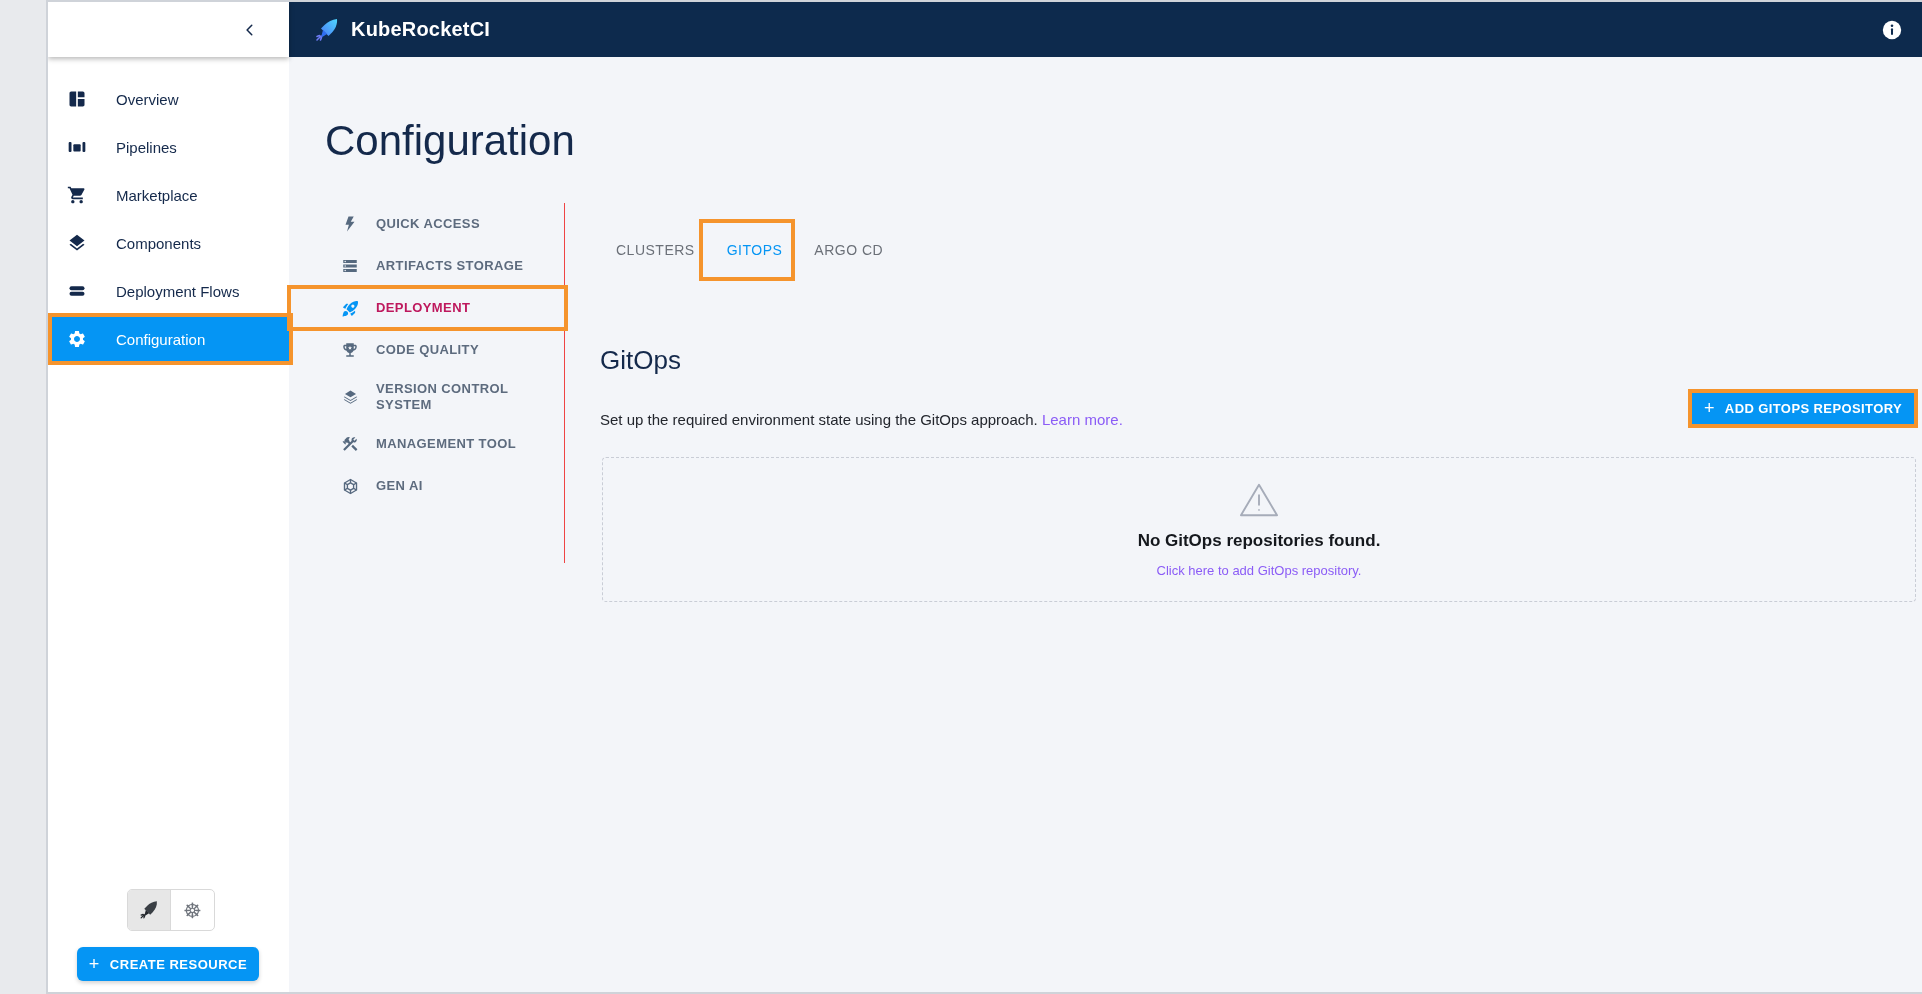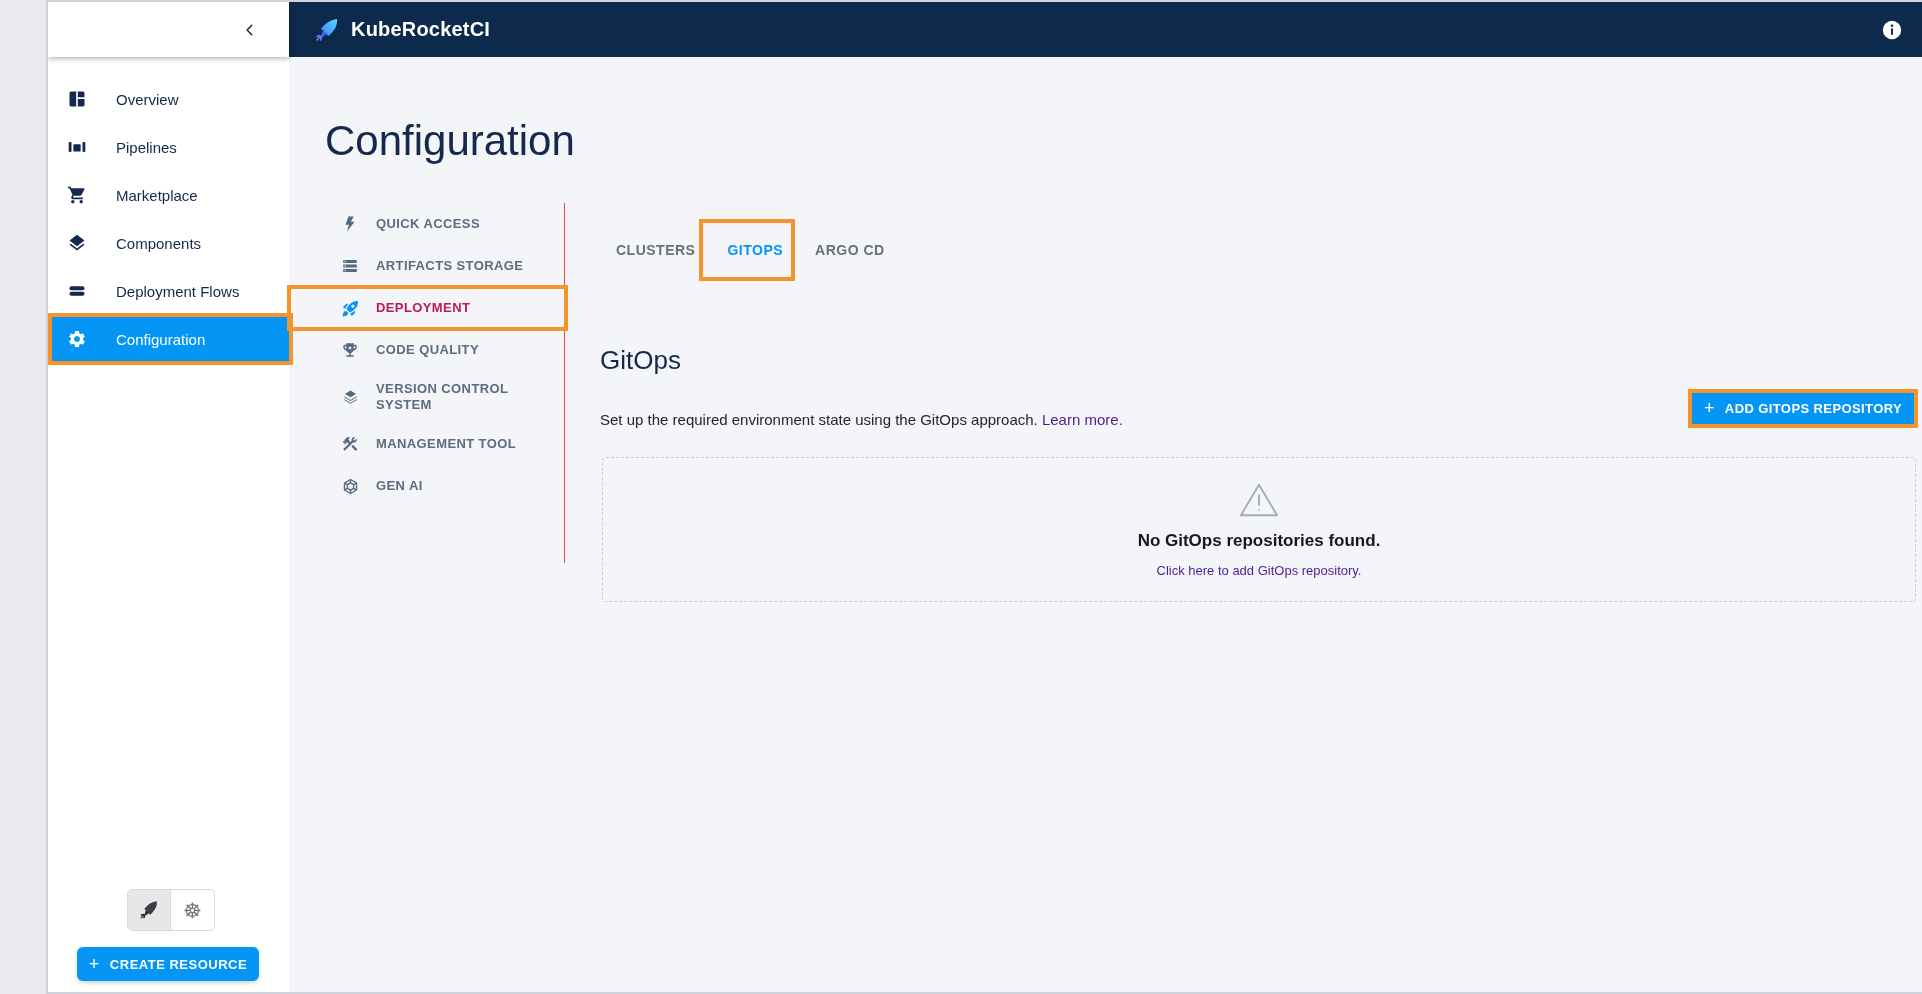--- a/index.html
+++ b/index.html
@@ -53,27 +53,27 @@
               color:#5D6B7E; font-size:13px; font-weight:700; letter-spacing:.4px; cursor:pointer; }
   .cfg-item .ic { width:20px; height:20px; flex:0 0 20px; display:flex; align-items:center; justify-content:center; }
   .cfg-item .lbl { line-height:16px; max-width:150px; }
   .cfg-item.two-line { height:52px; }
   .cfg-item.active { color:#be185d; }
   .annotation-box { position:absolute; border:4px solid #F5942D; pointer-events:none; z-index:5; }
   .ann-deployment { left:-2px; top:228px; width:281px; height:46px; }
   .ann-gitops-tab { left:410px; top:162px; width:96px; height:62px; }
 
   .tabs { position:absolute; left:311px; top:178px; height:30px; display:flex; align-items:center; }
-  .tab { padding:0 16px; font-size:14px; font-weight:700; letter-spacing:.5px; color:#6b7078;
+  .tab { padding:0 16px; font-size:14px; font-weight:400; letter-spacing:.5px; color:#6b7078;
          cursor:pointer; line-height:30px; }
   .tab.active { color:#0595F4; }
 
   .section-title { position:absolute; left:311px; top:288px; font-size:26px; font-weight:500; color:#14294B; }
   .section-desc { position:absolute; left:311px; top:354px; font-size:15px; color:#23262d; }
-  .link { color:#4c1d95; cursor:pointer; text-decoration:none;text-align:center; }
+  .link { color:#8b5cf6; cursor:pointer; text-decoration:none;text-align:center; }
 
   .add-btn-wrap { position:absolute; left:1399px; top:332px; border:4px solid #F5942D; }
   .add-btn { width:222px; height:31px; background:#0595F4; border:none; color:#fff;
              font-family:"Liberation Sans",sans-serif; font-size:13px; font-weight:700; letter-spacing:.4px;
              display:flex; align-items:center; justify-content:center; gap:10px; cursor:pointer; }
 
   .empty-state { position:absolute; left:313px; top:400px; width:1314px; height:145px;
                  border:1px dashed #c9cdd6; border-radius:4px; display:flex; flex-direction:column;
                  align-items:center; justify-content:center; }
   .empty-title { font-size:17px; font-weight:700; color:#15181d; margin-top:12px; }

